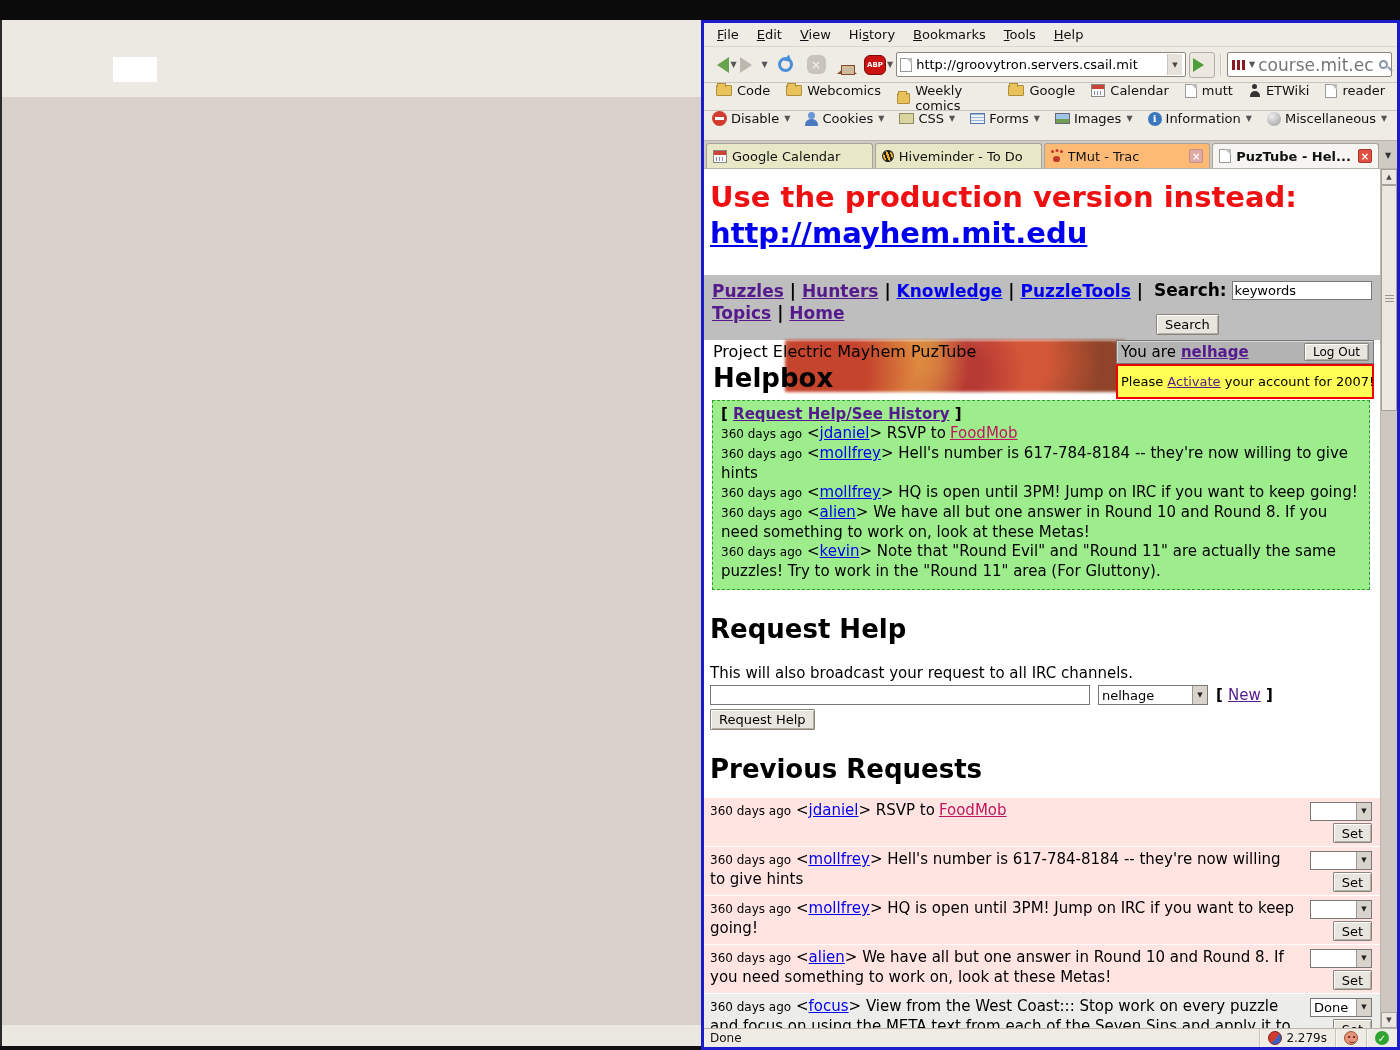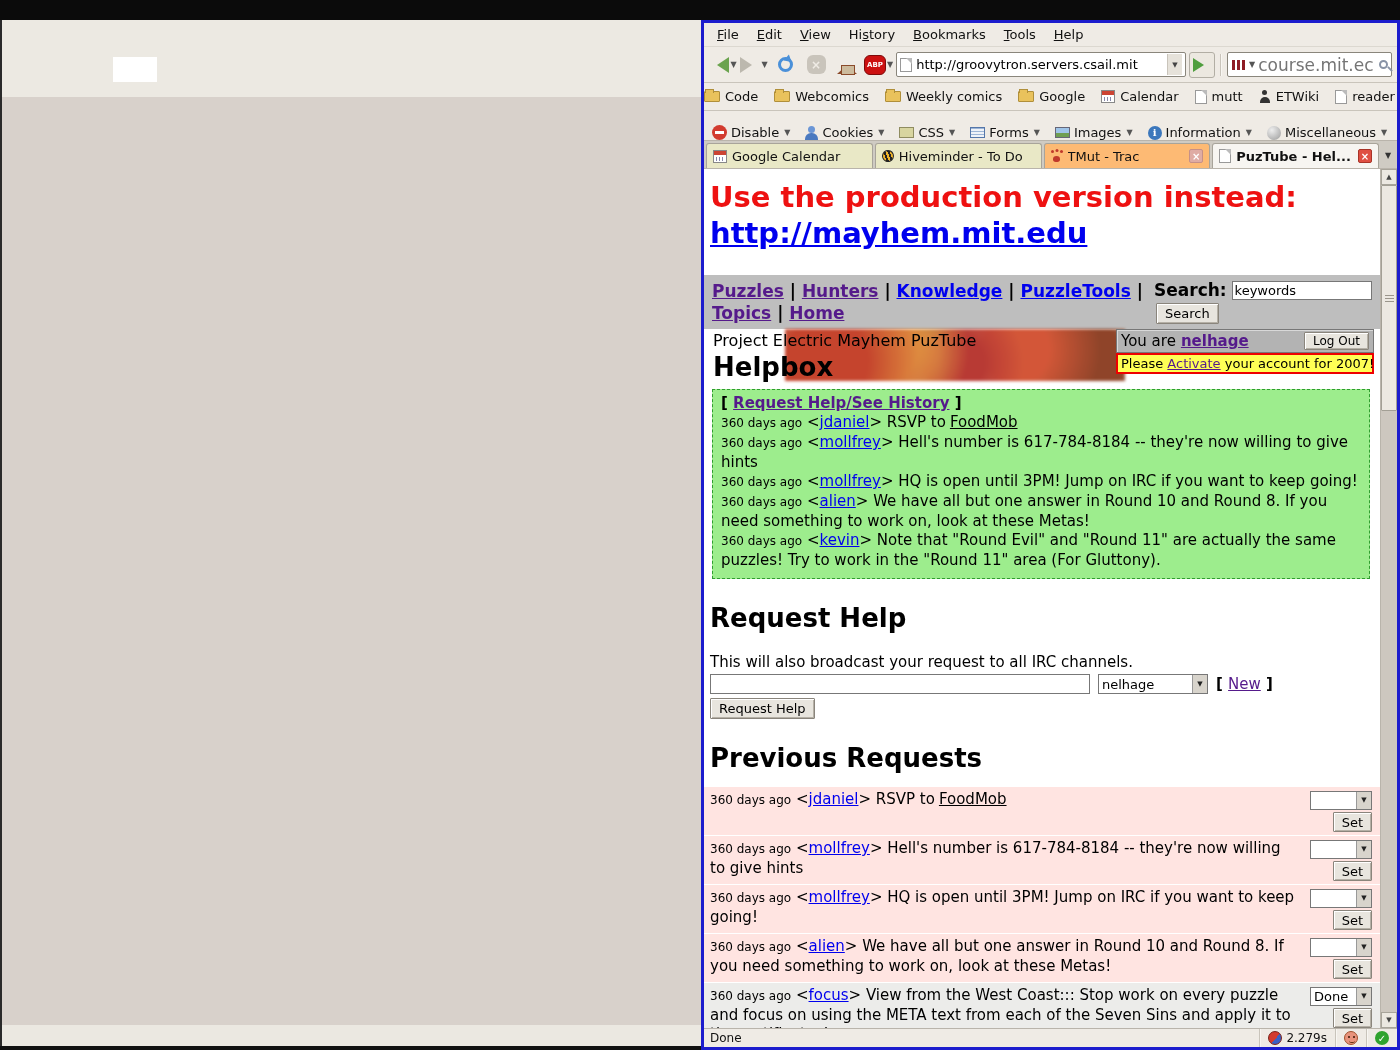--- a/index.html
+++ b/index.html
@@ -59,35 +59,35 @@
   .searchbox{width:165px;height:25px;background:#fff;border:1px solid #8a867c;border-radius:2px;
     display:flex;align-items:center;padding:0 3px;gap:3px;flex:none}
   .searchbox input{border:none;outline:none;flex:1;width:60px;font-size:17px;color:#999;font-family:"DejaVu Sans",sans-serif}
   .icon-mit{width:14px;height:12px;position:relative;flex:none}
   .icon-mit::before{content:"";position:absolute;left:1px;top:1px;width:3px;height:10px;background:#8e1b24;
     box-shadow:5px 0 0 #8e1b24,10px 0 0 #8e1b24}
   .icon-mag{width:9px;height:9px;border:2px solid #8893a6;border-radius:50%;position:relative;flex:none}
   .icon-mag::after{content:"";position:absolute;left:6px;top:6px;width:6px;height:2px;background:#8893a6;transform:rotate(45deg)}
 
   
-  .bmbar{height:28px;display:flex;align-items:center;padding:0 0;gap:16px;
+  .bmbar{height:28px;display:flex;align-items:flex-start;padding:0 12px;gap:16px;
     border-bottom:1px solid #c9c4bb;background:#efebe5}
   .bmitem{display:flex;align-items:center;gap:5px}
   .icon-folder{width:16px;height:11px;background:#e9c25c;border:1px solid #b08f3a;border-radius:1px;position:relative}
   .icon-folder::before{content:"";position:absolute;left:0;top:-3px;width:7px;height:3px;background:#e9c25c;border:1px solid #b08f3a;border-bottom:none}
   .icon-cal{width:14px;height:13px;background:#fff;border:1px solid #888;position:relative}
   .icon-cal::before{content:"";position:absolute;left:0;top:0;width:100%;height:4px;background:#cc4433}
   .icon-cal::after{content:"";position:absolute;left:2px;top:6px;width:8px;height:4px;
     background:linear-gradient(90deg,#88a 1px,transparent 1px);background-size:3px 4px}
   .icon-etwiki{width:12px;height:13px;position:relative}
   .icon-etwiki::before{content:"";position:absolute;left:3.5px;top:0;width:5px;height:5px;border-radius:50%;background:#333}
   .icon-etwiki::after{content:"";position:absolute;left:1px;bottom:0;width:10px;height:6px;border-radius:5px 5px 0 0;background:#333}
 
   
-  .devbar{height:30px;display:flex;align-items:flex-end;padding:0 8px;gap:15px;
+  .devbar{height:30px;display:flex;align-items:flex-start;padding:0 8px;gap:15px;
     border-bottom:1px solid #b9b4ab;background:#efebe5}
   .devitem{display:flex;align-items:center;gap:4px}
   .icon-disable{width:15px;height:15px;border-radius:50%;background:#d23b2f;position:relative}
   .icon-disable::after{content:"";position:absolute;left:3px;top:6px;width:9px;height:3px;background:#fff}
   .icon-cookies{width:13px;height:14px;position:relative}
   .icon-cookies::before{content:"";position:absolute;left:3px;top:0;width:7px;height:7px;border-radius:50%;background:#6b96d6}
   .icon-cookies::after{content:"";position:absolute;left:0;bottom:0;width:13px;height:7px;border-radius:6px 6px 0 0;background:#4a79c0}
   .icon-css{width:15px;height:11px;background:#d8d5a0;border:1px solid #8f8c60}
   .icon-forms{width:15px;height:11px;background:#eef2f8;border:1px solid #5577aa;
     background-image:linear-gradient(#9db5d6 1px,transparent 1px);background-size:100% 3px}
@@ -141,50 +141,50 @@
   .pnav{margin-top:24px;background:#bebebe;padding:5px 8px;font-size:17px;font-weight:bold;overflow:hidden;min-height:48px}
   .pnav-links{width:440px;float:left;line-height:22px}
   .pnav-links .navitem::after{content:" | ";color:#000}
   .pnav-links .navitem:last-child::after{content:""}
   .pnav a{text-decoration:underline}
   .searchblock{float:right;width:218px}
   .searchrow{display:flex;align-items:center;gap:5px}
   .searchrow input{width:140px;height:19px;border:1px solid #777;font-size:13px;padding:0 2px;font-family:"DejaVu Sans",sans-serif}
   .btn{background:#e8e5de;border:1px solid #8a857c;box-shadow:inset 1px 1px 0 #ffffff,inset -1px -1px 0 #b5b0a6;
     font-size:13px;font-family:"DejaVu Sans",sans-serif;padding:2px 8px;border-radius:1px;color:#000}
-  .searchbtn{margin-top:3px;margin-left:2px}
+  .searchbtn{margin-top:14px;margin-left:2px}
   .pheader{position:relative;height:54px;margin:0 4px 0 9px}
   .banner{position:absolute;left:72px;top:0;width:340px;height:52px;opacity:.95;filter:blur(1.5px);
     background:
       radial-gradient(circle at 12% 62%,#c23b22 0 14%,transparent 38%),
       radial-gradient(circle at 30% 38%,#e8a33d 0 13%,transparent 34%),
       radial-gradient(circle at 50% 66%,#b5302a 0 17%,transparent 40%),
       radial-gradient(circle at 68% 40%,#d14e2e 0 14%,transparent 36%),
       radial-gradient(circle at 88% 60%,#8a3b1e 0 13%,transparent 34%),
       radial-gradient(circle at 42% 14%,#4a6b2a 0 10%,transparent 26%),
       #e7d7b6}
   .site-title{position:relative;z-index:1;font-size:16px;padding-top:2px}
   .page-title{position:relative;z-index:1;font-size:26px;font-weight:bold;margin-top:2px}
   .userbox{position:absolute;right:2px;top:0;width:258px;z-index:2}
   .userline{background:#b3b3b3;border:1px solid #777;box-shadow:inset 1px 1px 0 #d8d8d8;
     display:flex;align-items:center;padding:1px 4px;font-size:15px;height:24px}
   .userline a{color:#551a8b;font-weight:bold;text-decoration:underline;margin-left:5px}
   .logout{margin-left:auto;font-size:12px;padding:1px 8px}
-  .activate{background:#ffff55;border:2px solid #ee0000;font-size:13px;padding:1px 3px;white-space:nowrap}
+  .activate{background:#ffff55;border:2px solid #ee0000;font-size:13px;padding:8px 3px;white-space:nowrap}
   .activate a{color:#551a8b;text-decoration:underline}
   .helpbox{margin:6px 10px 0 8px;background:#9ded8d;border:1px dashed #2f9e2f;padding:4px 8px 8px 8px;line-height:19px}
   .hb-head a{color:#551a8b;font-weight:bold;text-decoration:underline}
   .br::before{content:"[ ";color:#000;font-weight:bold}
   .br::after{content:" ]";color:#000;font-weight:bold}
   .age{font-size:12px}
   .ub{white-space:nowrap}
   .ub::before{content:"<"}
   .ub::after{content:">"}
   .ulink{text-decoration:underline}
-  .taillink{color:#000000;text-decoration:underline;margin-left:4px}
+  .taillink{color:#be185d;text-decoration:underline;margin-left:4px}
   .taillink:empty{display:none}
   .sect-head{font-size:26px;font-weight:bold;margin:24px 0 0 6px}
   .rh-desc{margin:20px 0 0 6px}
   .rh-form{display:flex;align-items:center;gap:8px;margin:3px 0 0 6px}
   .rh-form input{width:380px;height:20px;border:1px solid #777;font-family:"DejaVu Sans",sans-serif}
   .mini-select{height:20px;background:#fff;border:1px solid #777;display:flex;align-items:center;font-size:13px}
   .mini-select-val{flex:1;padding:0 3px;white-space:nowrap;overflow:hidden}
   .mini-select-btn{width:15px;height:100%;background:#d8d4cc;border-left:1px solid #999;
     display:flex;align-items:center;justify-content:center}
   .arr{font-size:7px;color:#222}

